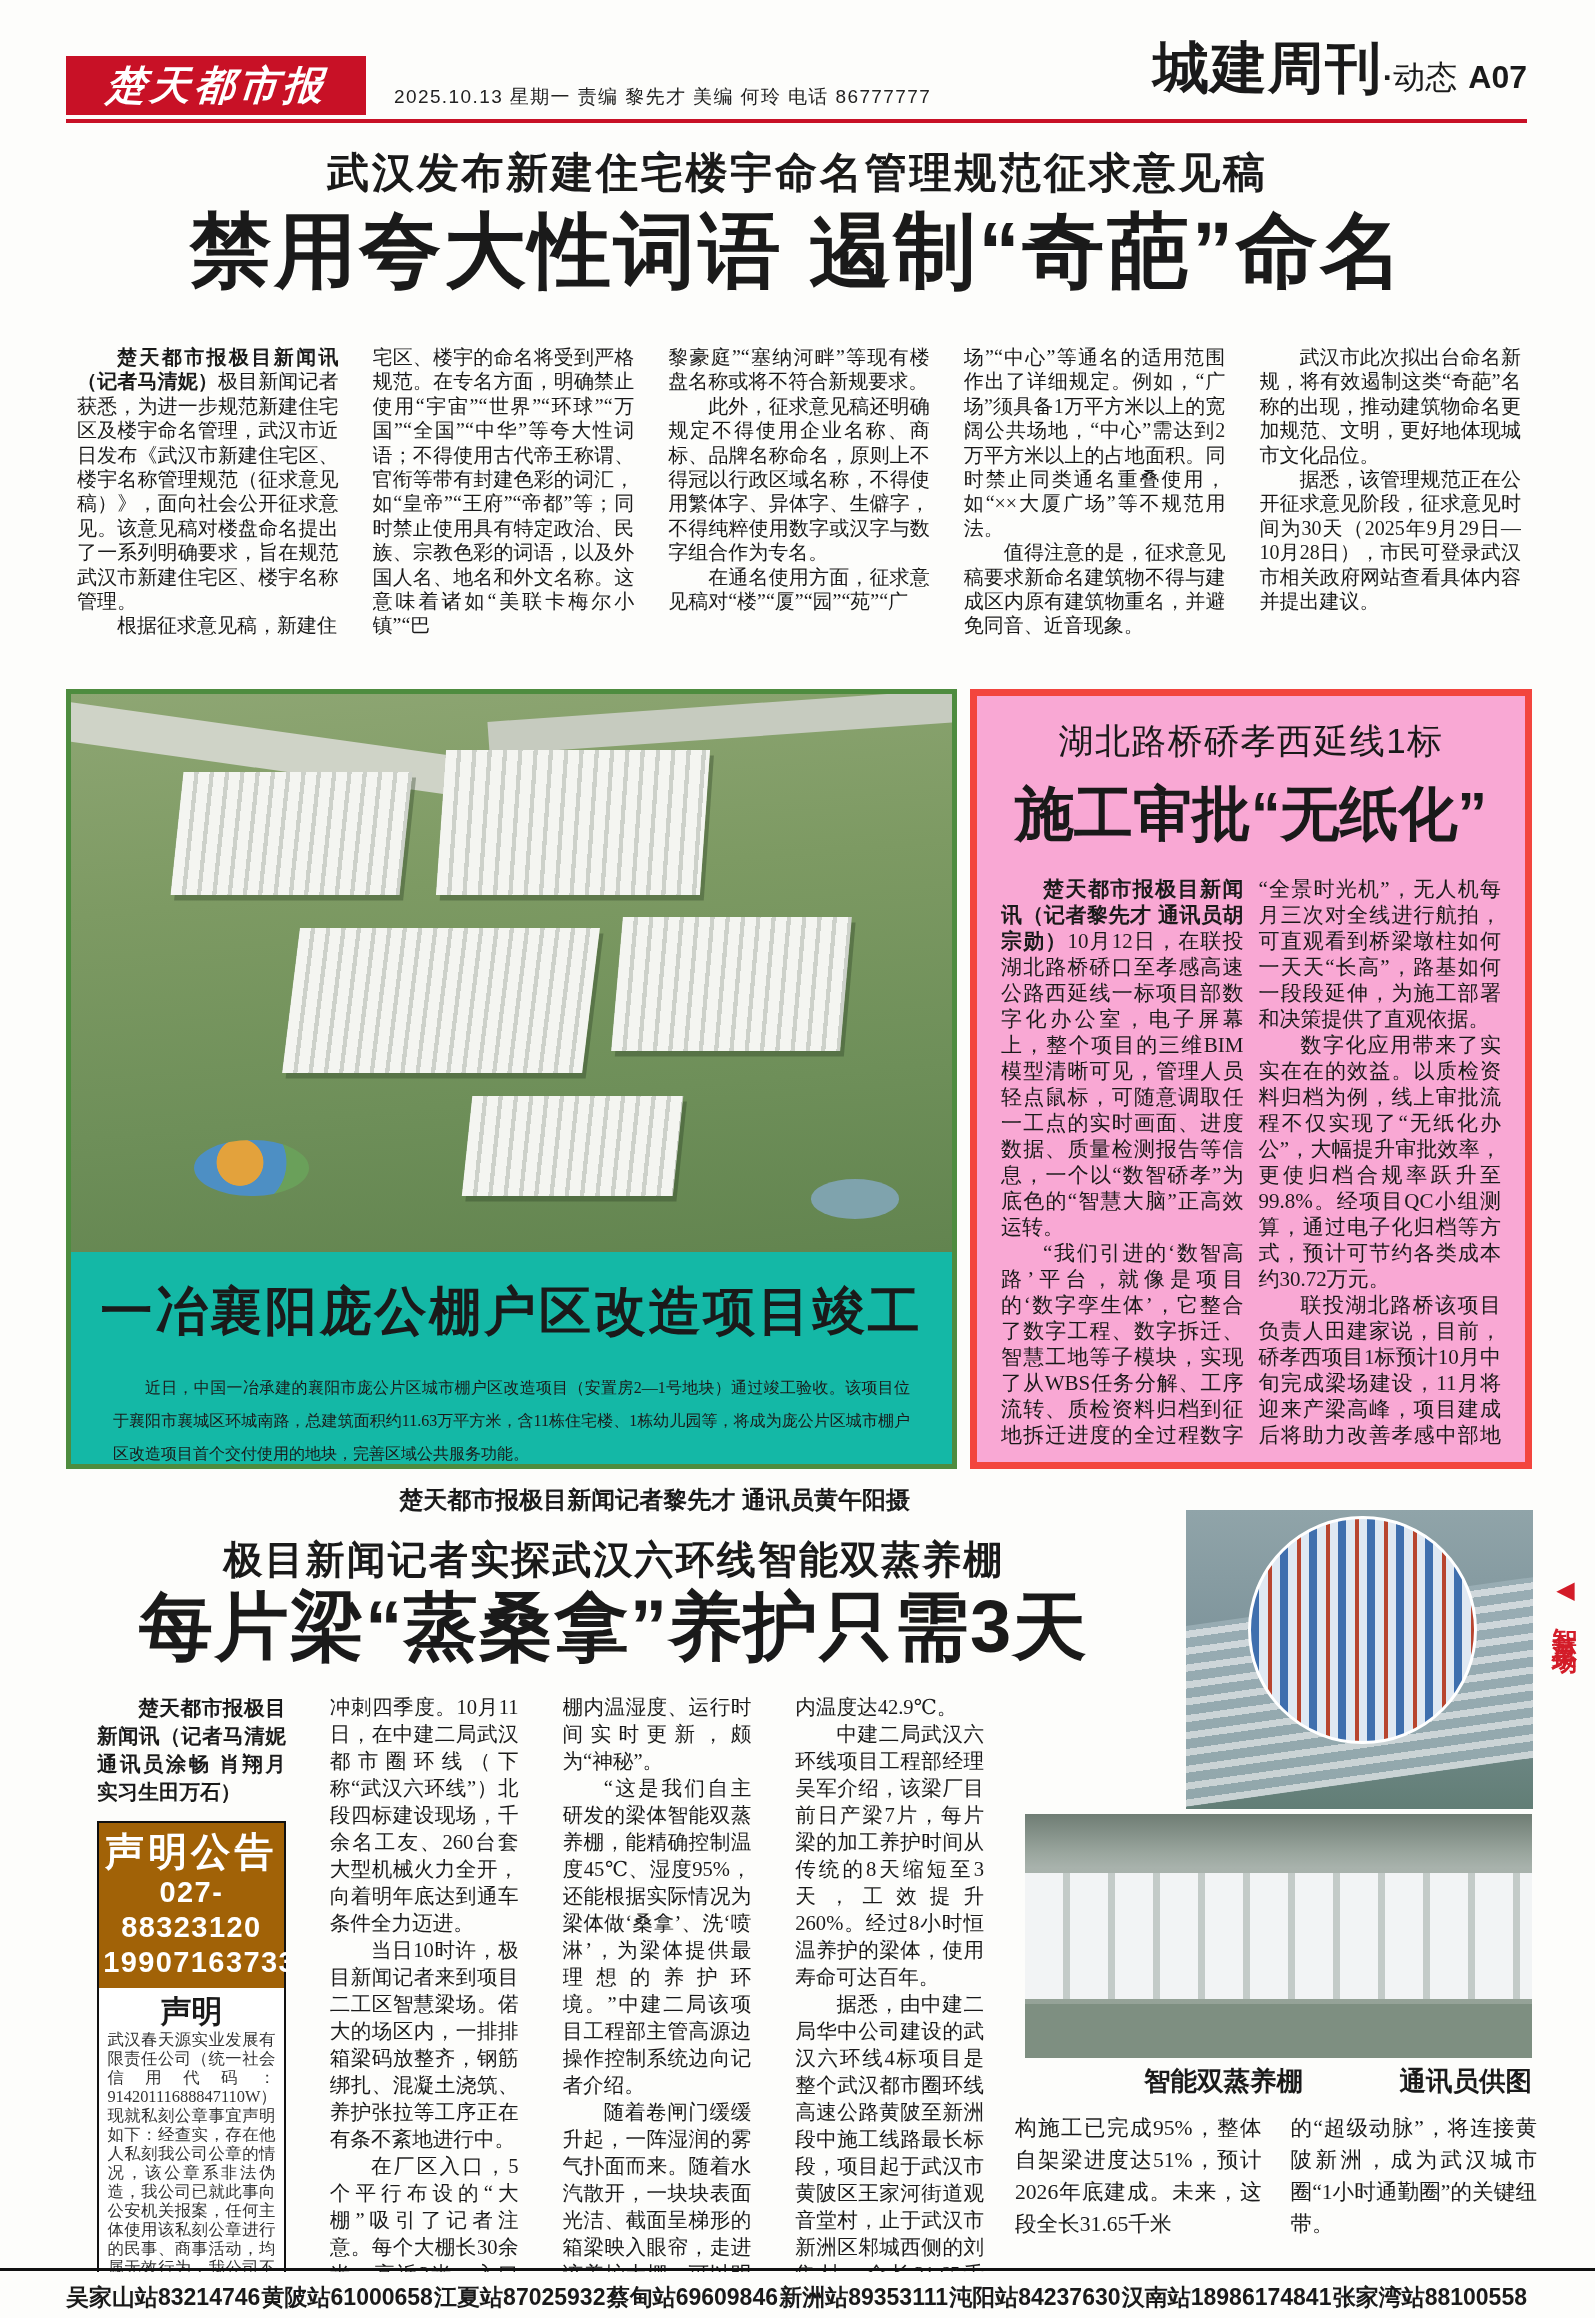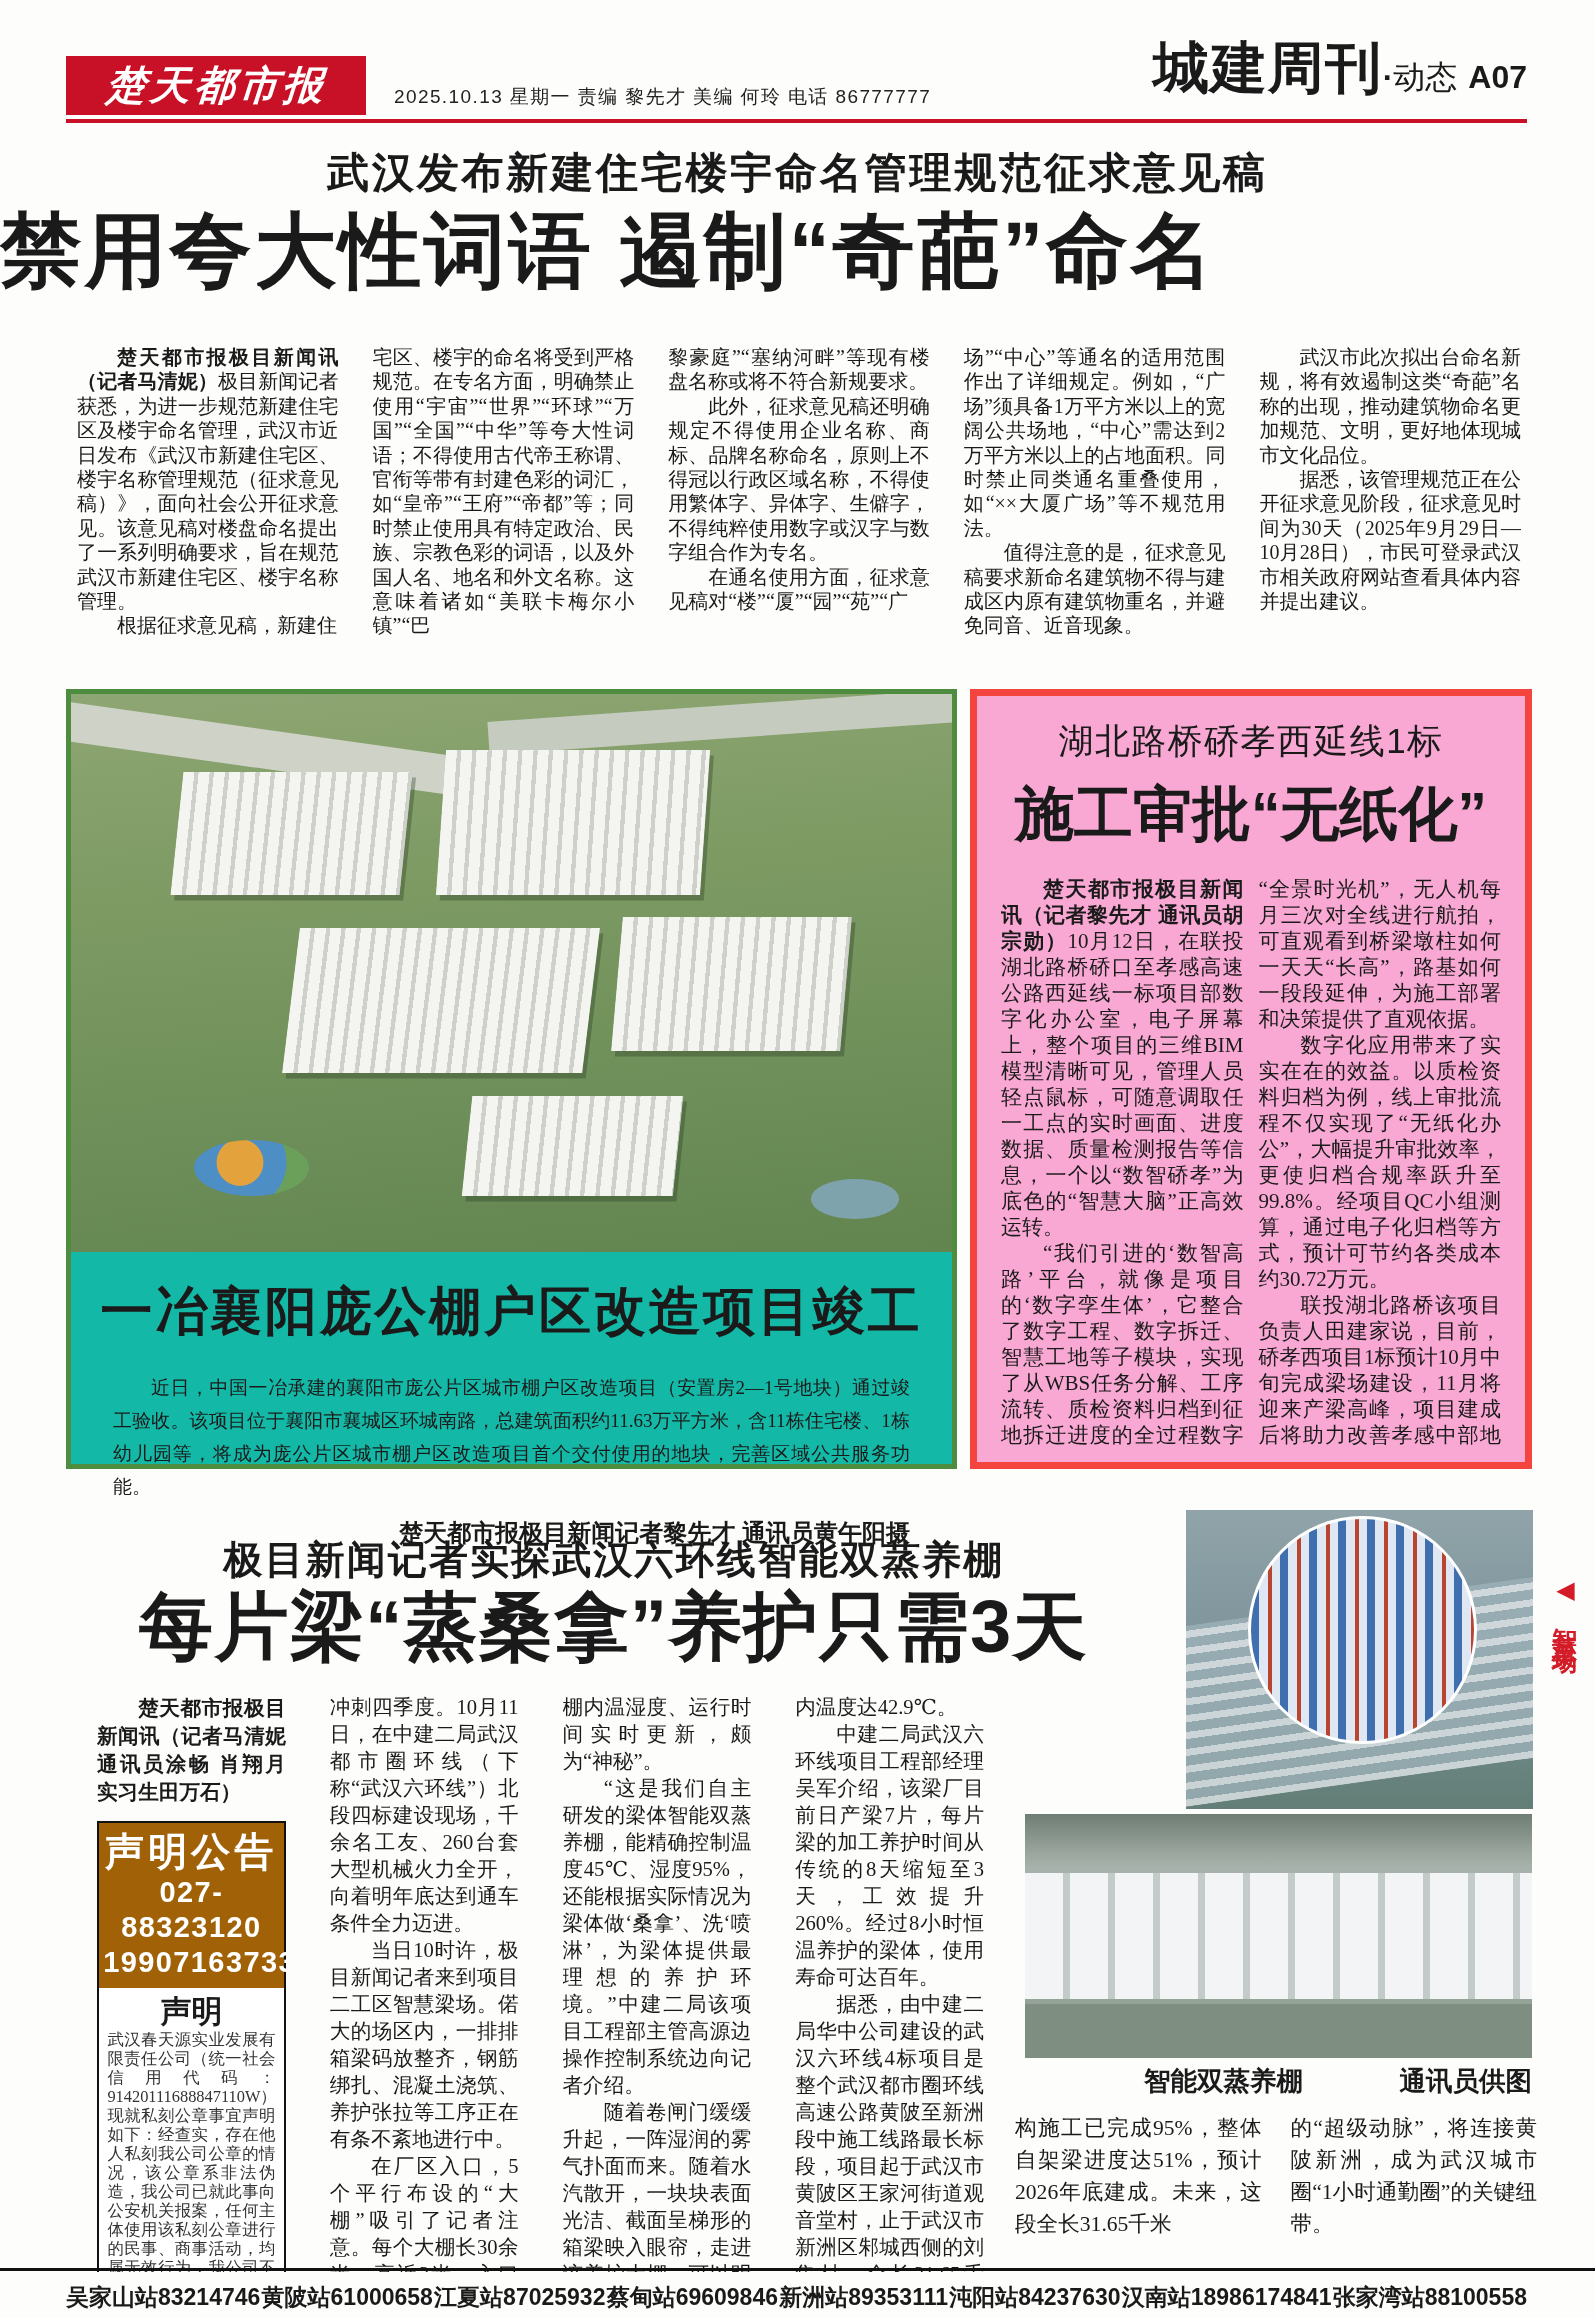--- a/index.html
+++ b/index.html
@@ -15,21 +15,21 @@
   .section-head{position:absolute;right:68px;top:40px;display:flex;align-items:flex-end;
                 font-family:"Liberation Sans","DejaVu Sans",sans-serif;}
   .section-title{font-size:56px;font-weight:bold;line-height:1;letter-spacing:1.4px;}
   .section-dot{font-size:32px;font-weight:bold;line-height:1.15;}
   .section-sub{font-size:32px;line-height:1.15;}
   .page-no{font-size:32px;font-weight:bold;line-height:1.15;margin-left:11px;}
   .red-rule{position:absolute;left:66px;right:68px;top:119px;height:4.2px;background:#c81126;}
   
   .a1-kicker{position:absolute;left:0;top:145px;width:100%;text-align:center;font-size:42px;
              font-weight:600;letter-spacing:2.8px;font-family:"Liberation Sans","DejaVu Sans",sans-serif;}
-  .a1-headline{position:absolute;left:0;top:197px;width:100%;font-size:82px;
+  .a1-headline{position:absolute;left:0;top:197px;width:100%;text-align:center;font-size:82px;
                font-weight:bold;letter-spacing:2.8px;font-family:"Liberation Sans","DejaVu Sans",sans-serif;}
   .a1-cols{position:absolute;left:77px;top:345px;width:1444px;height:321px;display:flex;gap:34px;}
   .a1-cols .col{flex:1;font-size:20px;line-height:24.4px;text-align:justify;overflow:hidden;}
   .col p{margin:0;text-indent:2em;}
   .col p.cont{text-indent:0;}
   .lead{font-weight:bold;font-family:"Liberation Sans","DejaVu Sans",sans-serif;}
   
   .left-block{position:absolute;left:66px;top:689px;width:891px;height:780px;border:5.6px solid #4e8c3f;
               box-sizing:border-box;background:#14b8a6;}
   .photo-aerial{position:relative;width:100%;height:558px;overflow:hidden;
@@ -41,21 +41,21 @@
   .bld.b1{left:12%;top:14%;width:26%;height:22%;transform:skewX(-6deg);}
   .bld.b2{left:42%;top:10%;width:30%;height:26%;transform:skewX(-4deg);}
   .bld.b3{left:25%;top:42%;width:34%;height:26%;transform:skewX(-7deg);}
   .bld.b4{left:62%;top:40%;width:26%;height:24%;transform:skewX(-5deg);}
   .bld.b5{left:45%;top:72%;width:24%;height:18%;transform:skewX(-6deg);}
   .pa-playground{position:absolute;left:14%;bottom:10%;width:13%;height:10%;border-radius:50%;
         background:radial-gradient(circle at 40% 40%,#e3a23c 0 30%,#4d8fc4 31% 60%,#6aa05a 61% 100%);}
   .pa-pond{position:absolute;right:6%;bottom:6%;width:10%;height:7%;border-radius:50%;background:#7fa3ad;}
   .ps-headline{margin:25px 14px 0;text-align:center;font-size:52px;font-weight:bold;letter-spacing:2.8px;
                font-family:"Liberation Sans","DejaVu Sans",sans-serif;}
-  .ps-body{margin:24px 42px 13px;font-size:19px;line-height:33px;text-align:justify;text-indent:2em;}
+  .ps-body{margin:24px 42px 13px;font-size:16px;line-height:33px;text-align:justify;text-indent:2em;}
   .ps-credit{margin:2.8px 42px 0;font-size:24px;line-height:33px;text-align:right;font-weight:bold;
              font-family:"Liberation Sans","DejaVu Sans",sans-serif;}
   
   .red-box{position:absolute;left:970px;top:689px;width:562px;height:780px;border:7px solid #f3453e;
            box-sizing:border-box;background:#f9a8d4;padding:16.7px 24px;}
   .rb-kicker{text-align:center;font-size:35px;letter-spacing:1.4px;margin-top:5.6px;
              font-family:"Liberation Sans","DejaVu Sans",sans-serif;}
   .rb-headline{text-align:center;font-size:59px;font-weight:bold;margin:9.8px 0 21px;
                font-family:"Liberation Sans","DejaVu Sans",sans-serif;}
   .rb-cols{display:flex;gap:15px;height:572px;overflow:hidden;}

